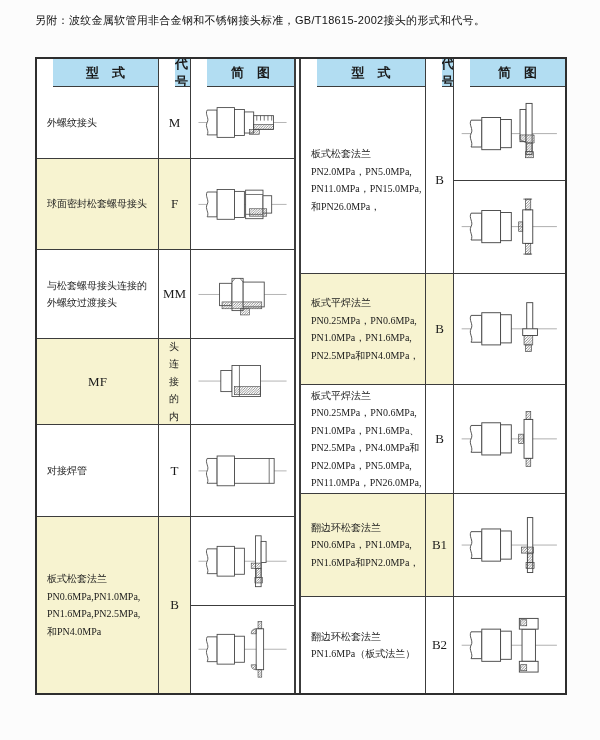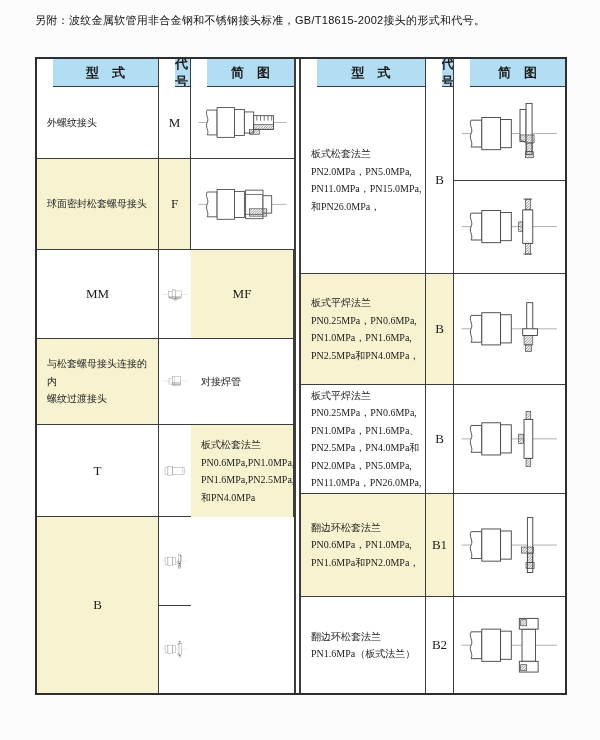--- a/index.html
+++ b/index.html
@@ -131,20 +131,22 @@
             <path class="ln" d="M34,30 L18,30 C14,37 22,43 18,50 C14,57 22,63 18,70 L34,70 Z"></path>
             <rect class="ln" x="34" y="26" width="28" height="48"></rect>
             <rect class="ln" x="62" y="29" width="16" height="42"></rect>
             <rect class="ln" x="80" y="27" width="28" height="46"></rect>
             <path class="ls" d="M80,34h28M80,66h28"></path>
             <rect class="ln" x="108" y="36" width="14" height="28"></rect>
             <rect class="ht" x="86" y="57" width="28" height="12"></rect>
           </svg>
         </div>
 
+      <div class="cell type">与松套螺母接头连接的
+外螺纹过渡接头</div>
       <div class="cell code">MM</div>
       <div class="cell diag last-col">
           <svg viewBox="0 0 150 100" preserveAspectRatio="xMidYMid meet">
             <line class="cl" x1="4" y1="50" x2="146" y2="50"></line>
             <rect class="ln" x="38" y="32" width="20" height="36"></rect>
             <rect class="ln" x="58" y="24" width="18" height="52"></rect>
             <path class="ls" d="M58,30l5,-6M76,30l-5,-6"></path>
             <rect class="ln" x="76" y="30" width="34" height="40"></rect>
             <rect class="ht" x="42" y="62" width="64" height="11"></rect>
             <rect class="ht" x="72" y="73" width="14" height="10"></rect>

